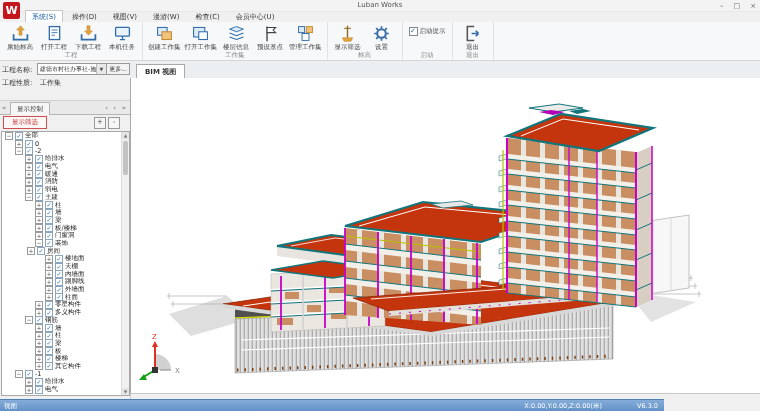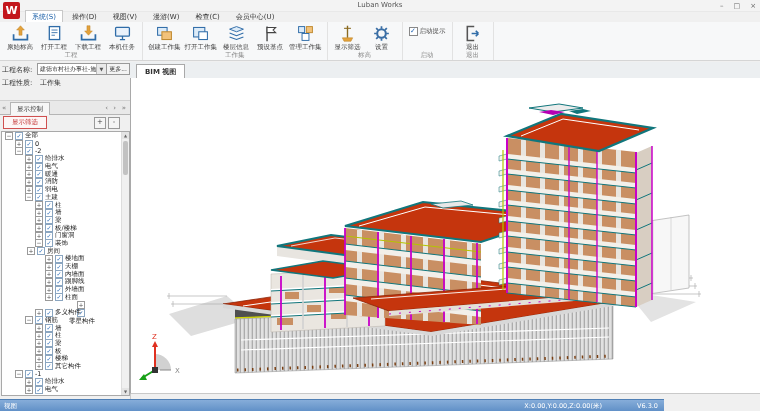--- a/index.html
+++ b/index.html
@@ -347,21 +347,21 @@
           <div class="tree-row" style="padding-left: 43px;">
             <span class="tw">+</span>
             <span class="tcheck">✓</span>
             <span>外墙面</span>
           </div>
           <div class="tree-row" style="padding-left: 43px;">
             <span class="tw">+</span>
             <span class="tcheck">✓</span>
             <span>柱面</span>
           </div>
-          <div class="tree-row" style="padding-left: 33px; flex-direction: column;">
+          <div class="tree-row" style="padding-left: 33px;">
             <span class="tw">+</span>
             <span class="tcheck">✓</span>
             <span>零星构件</span>
           </div>
           <div class="tree-row" style="padding-left: 33px;">
             <span class="tw">+</span>
             <span class="tcheck">✓</span>
             <span>多义构件</span>
           </div>
           <div class="tree-row" style="padding-left: 23px;">

